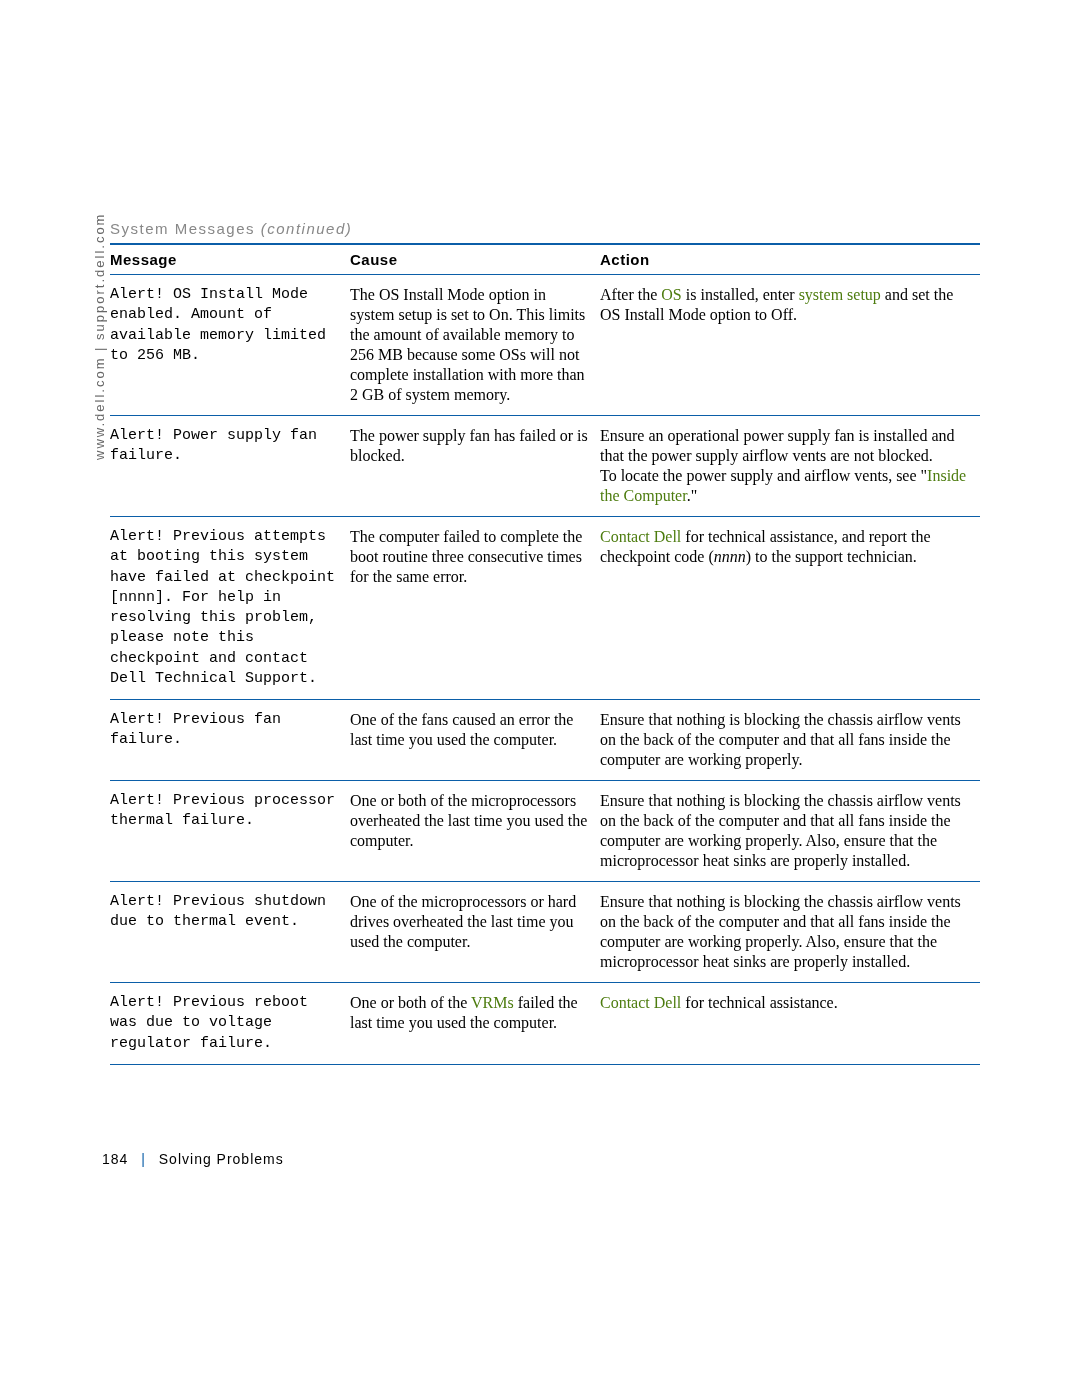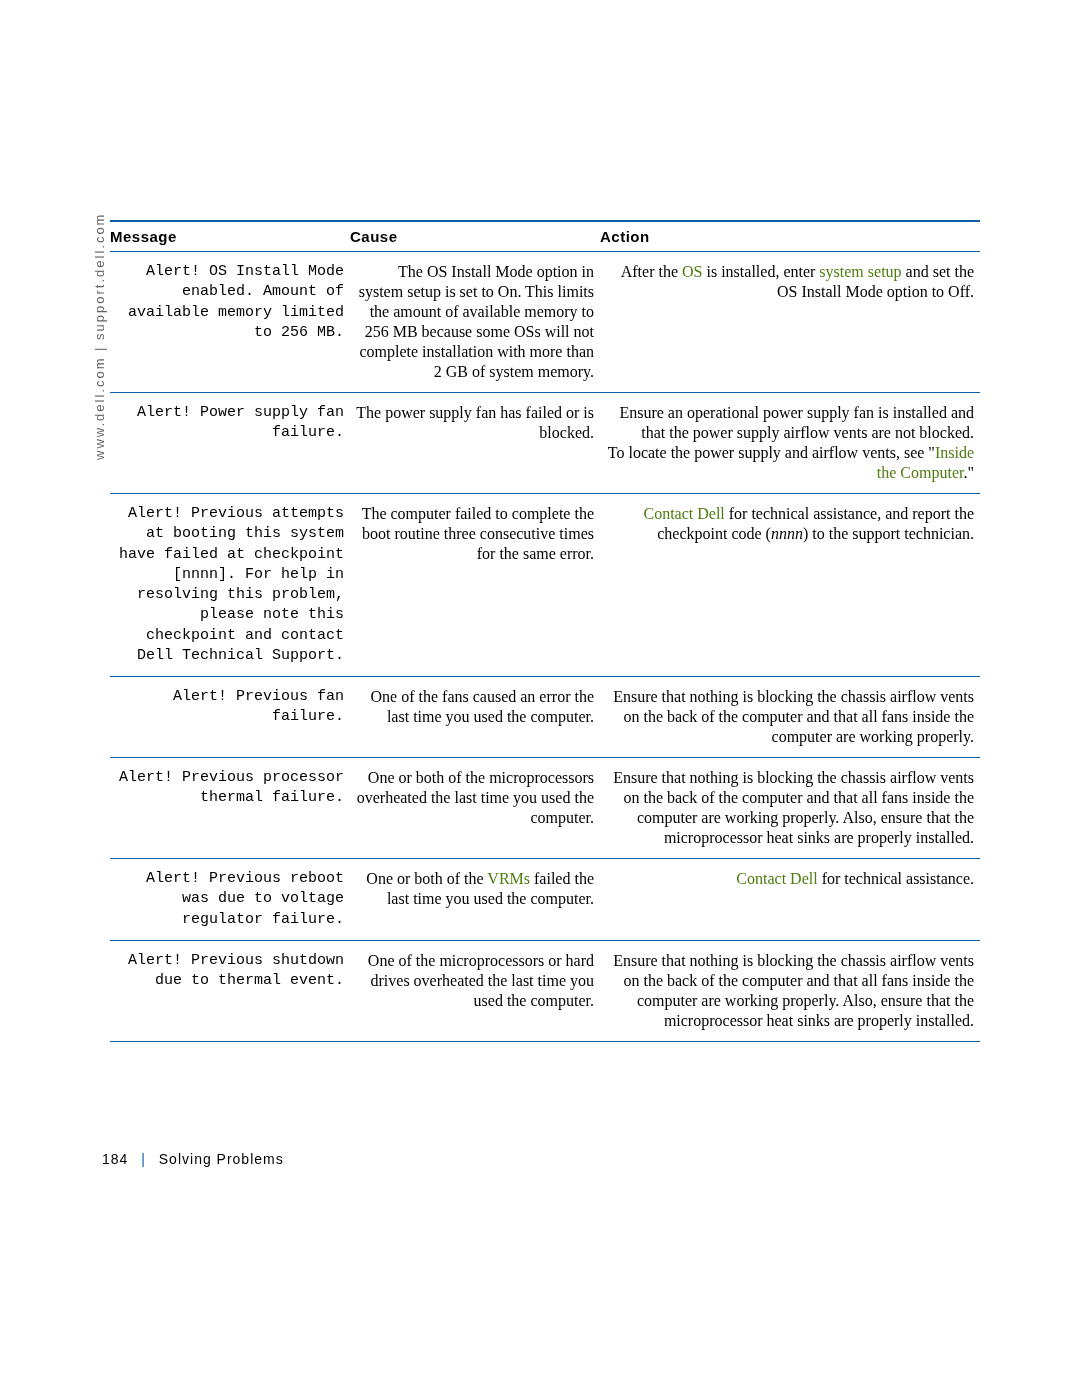--- a/index.html
+++ b/index.html
@@ -56,21 +56,20 @@
     border-bottom: 1px solid #0b5ea8;
     color: #000;
     letter-spacing: 0.5px;
   }
   tbody td {
     border-bottom: 1px solid #0b5ea8;
     padding: 10px 6px 10px 0;
     vertical-align: top;
     font-size: 16px;
     line-height: 1.25;
-    text-align: right;
   }
   td.msg {
     font-family: "Courier New", Courier, monospace;
     font-size: 15px;
     line-height: 1.35;
   }
   .link {
     color: #4d7c0f;
   }
   .italic {
@@ -92,20 +91,23 @@
     padding: 0 8px;
   }
 </style>
 </head>
 <body>
 
 <div class="side-text">www.dell.com | support.dell.com</div>
 
 <div class="page">
 
+  <div class="table-title">
+    <span>System Messages </span><span class="cont">(continued)</span>
+  </div>
 
   <table>
     <colgroup>
       <col class="col-msg">
         <col class="col-cause">
         <col class="col-action">
     </colgroup>
     <thead>
       <tr>
         <th>Message</th>
@@ -150,33 +152,33 @@
         <td>Ensure that nothing is blocking the chassis airflow vents on the back of the computer and that all fans inside the computer are working properly.</td>
       </tr>
 
       <tr>
         <td class="msg">Alert! Previous processor thermal failure.</td>
         <td>One or both of the microprocessors overheated the last time you used the computer.</td>
         <td>Ensure that nothing is blocking the chassis airflow vents on the back of the computer and that all fans inside the computer are working properly. Also, ensure that the microprocessor heat sinks are properly installed.</td>
       </tr>
 
       <tr>
+        <td class="msg">Alert! Previous shutdown due to thermal event.</td>
+        <td>One of the microprocessors or hard drives overheated the last time you used the computer.</td>
+        <td>Ensure that nothing is blocking the chassis airflow vents on the back of the computer and that all fans inside the computer are working properly. Also, ensure that the microprocessor heat sinks are properly installed.</td>
+      </tr>
+
+      <tr>
         <td class="msg">Alert! Previous reboot was due to voltage regulator failure.</td>
         <td>
           <span>One or both of the </span><span class="link">VRMs</span><span> failed the last time you used the computer.</span>
         </td>
         <td>
           <span class="link">Contact Dell</span><span> for technical assistance.</span>
         </td>
-      </tr>
-
-      <tr>
-        <td class="msg">Alert! Previous shutdown due to thermal event.</td>
-        <td>One of the microprocessors or hard drives overheated the last time you used the computer.</td>
-        <td>Ensure that nothing is blocking the chassis airflow vents on the back of the computer and that all fans inside the computer are working properly. Also, ensure that the microprocessor heat sinks are properly installed.</td>
       </tr>
     </tbody>
   </table>
 
 </div>
 
 <div class="footer">
   <span>184</span>
   <span class="sep">|</span>
   <span>Solving Problems</span>

